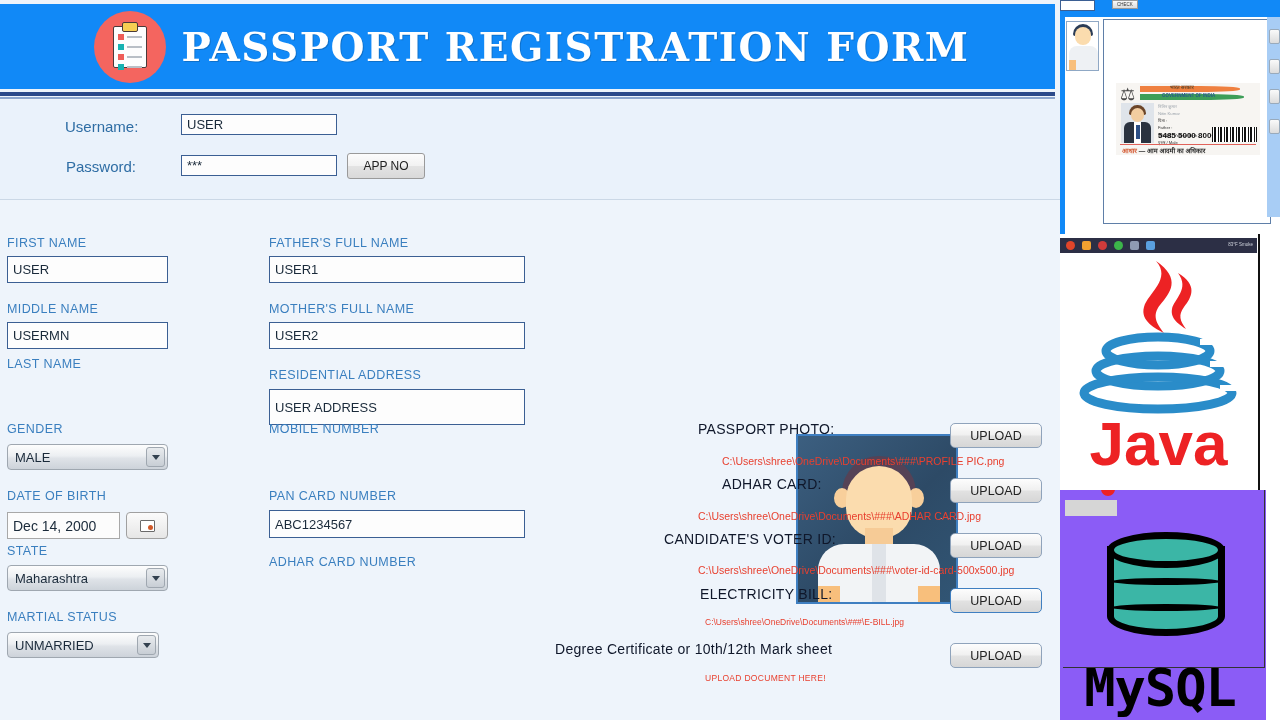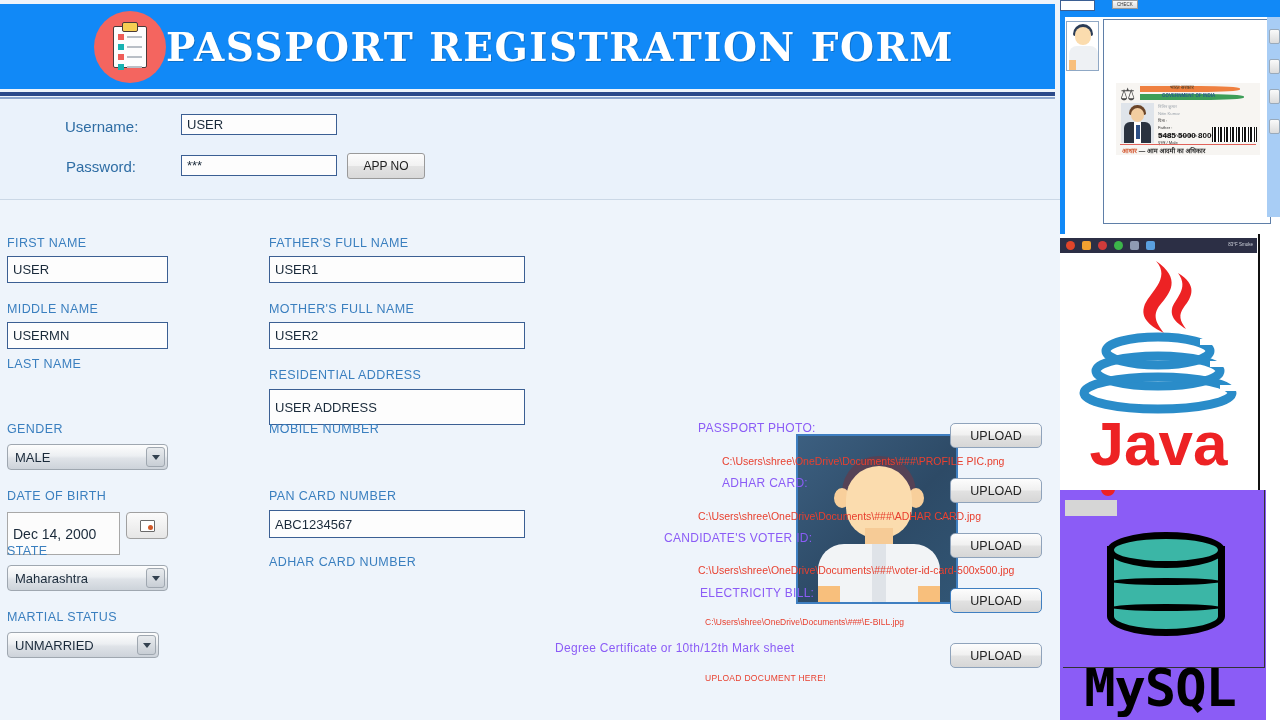--- a/index.html
+++ b/index.html
@@ -47,21 +47,21 @@
     width: 14px; height: 8px; background: #f6cf52;
     border: 1.5px solid #4a3a3a; border-radius: 2px;
   }
   .cl-row { display: flex; align-items: center; margin-bottom: 4px; }
   .cl-box { width: 6px; height: 6px; margin-right: 3px; flex: 0 0 auto; }
   .cl-line { height: 2px; background: #b9bfc6; flex: 1 1 auto; }
   .cl-c1 { background: #ef5d58; }
   .cl-c2 { background: #18b2b2; }
   .banner-title {
     flex: 1 1 auto;
-    text-align: left;
+    text-align: center;
     color: #ffffff;
     font-family: "DejaVu Serif", serif;
     font-weight: bold;
     font-size: 39px;
     letter-spacing: 1.5px;
     margin-right: 70px;
     text-shadow: 1px 1px 0 rgba(0,0,0,0.18);
   }
   .banner-underline {
     position: absolute; left: 0; top: 92px;
@@ -183,21 +183,21 @@
     background: #dfe3e8; }
   .av-sl { position: absolute; left: 20px; top: 150px; width: 22px; height: 22px;
     background: #f8bf7c; }
   .av-sr { position: absolute; left: 120px; top: 150px; width: 22px; height: 22px;
     background: #f8bf7c; }
   .photo-dots { position: absolute; left: 940px; top: 312px; color:#9fb8cf; font-size: 9px; letter-spacing:1px;}
 
   
   .up-label {
     position: absolute;
-    font-size: 12px; color: #8b5cf6; letter-spacing: 0.3px;
+    font-size: 14px; color: #0f172a; letter-spacing: 0.3px;
   }
   .up-path {
     position: absolute;
     font-size: 10.5px; color: #e8402f; white-space: nowrap;
   }
   .up-btn {
     position: absolute;
     width: 92px; height: 25px;
     background: linear-gradient(#fdfdfd 0%, #f0f0f0 48%, #e2e2e2 52%, #d6d6d6 100%);
     border: 1px solid #8fa3bb; border-radius: 5px;
@@ -335,21 +335,21 @@
 
       <div class="fl" style="left:7px; top:221px;">GENDER</div>
       <div class="sel" style="left:7px; top:243px; width:161px; height:26px;">
         <span>MALE</span>
         <span class="arrow-box">
             <i class="tri-down"></i>
           </span>
       </div>
 
       <div class="fl" style="left:7px; top:288px;">DATE OF BIRTH</div>
-      <div class="ti" style="left:7px; top:311px; width:113px; height:43px; background:#fcfcfc; border:1px solid #a8a8a8; font-size:14px;">Dec 14, 2000</div>
+      <div class="ti" style="left:7px; top:311px; width:113px; height:27px; background:#fcfcfc; border:1px solid #a8a8a8; font-size:14px;">Dec 14, 2000</div>
       <div class="cal-btn" style="left:126px; top:311px; width:42px; height:27px;">
           <span class="cal-ico"></span>
         </div>
 
       <div class="fl" style="left:7px; top:343px;">STATE</div>
       <div class="sel" style="left:7px; top:364px; width:161px; height:26px;">
         <span>Maharashtra</span>
         <span class="arrow-box">
             <i class="tri-down"></i>
           </span>

